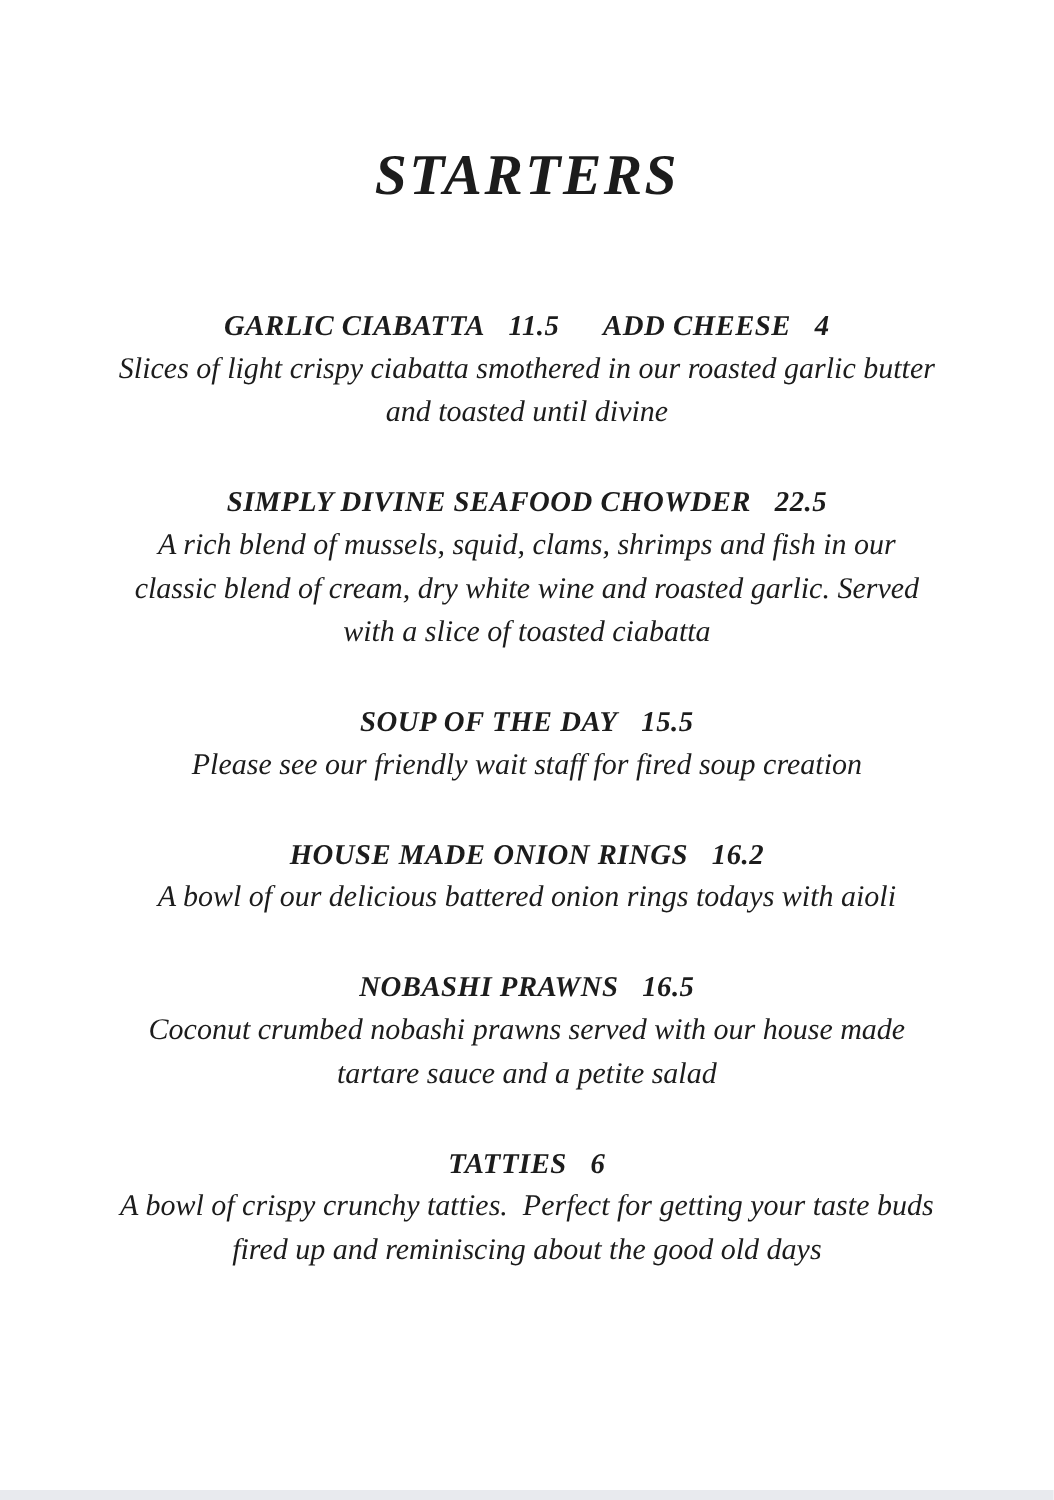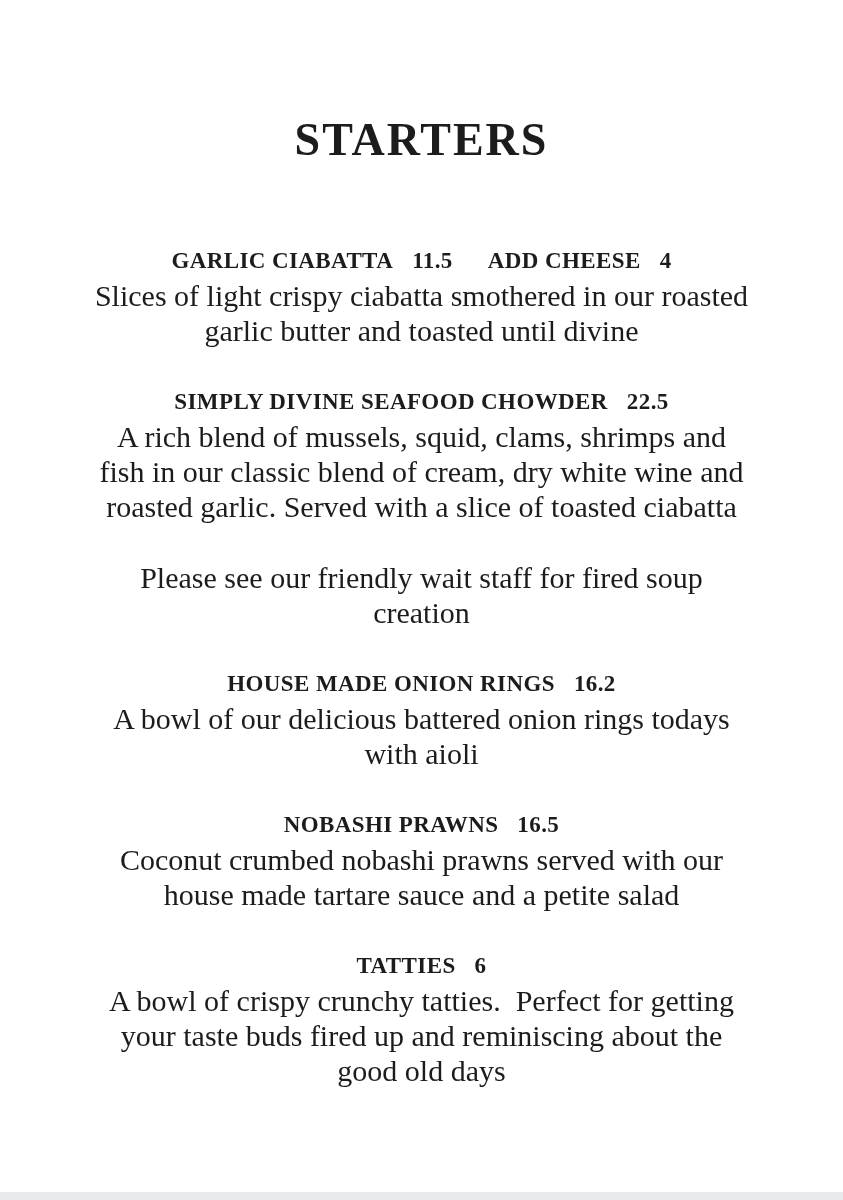--- a/index.html
+++ b/index.html
@@ -12,20 +12,21 @@
     background: #ffffff;
     position: relative;
     overflow: hidden;
     font-family: "Liberation Serif", serif;
     color: #1c1c1c;
   }
   .page {
     width: 843px;
     height: 1200px;
     position: relative;
+    font-style: italic;
   }
   .page-title {
     margin: 0;
     padding-top: 112px;
     text-align: center;
     font-size: 46px;
     font-weight: 600;
     letter-spacing: 2px;
     line-height: 1.2;
   }
@@ -45,21 +46,21 @@
     font-size: 23px;
     font-weight: 600;
     letter-spacing: 0.4px;
     line-height: 35px;
     white-space: nowrap;
   }
   .item-extra-name {
     margin-left: 16px;
   }
   .item-desc {
-    font-size: 30px;
+    font-size: 24px;
     line-height: 35px;
     white-space: pre-wrap;
   }
   .bottom-bar {
     position: absolute;
     left: 0;
     bottom: 0;
     width: 100%;
     height: 8px;
     background: #e8eaee;
@@ -86,20 +87,24 @@
 
     <div class="menu-item">
       <div class="item-heading">
         <span>SIMPLY DIVINE SEAFOOD CHOWDER</span>
         <span>22.5</span>
       </div>
       <div class="item-desc">A rich blend of mussels, squid, clams, shrimps and fish in our classic blend of cream, dry white wine and roasted garlic. Served with a slice of toasted ciabatta</div>
     </div>
 
     <div class="menu-item">
+      <div class="item-heading">
+        <span>SOUP OF THE DAY</span>
+        <span>15.5</span>
+      </div>
       <div class="item-desc">Please see our friendly wait staff for fired soup creation</div>
     </div>
 
     <div class="menu-item">
       <div class="item-heading">
         <span>HOUSE MADE ONION RINGS</span>
         <span>16.2</span>
       </div>
       <div class="item-desc">A bowl of our delicious battered onion rings todays with aioli</div>
     </div>

